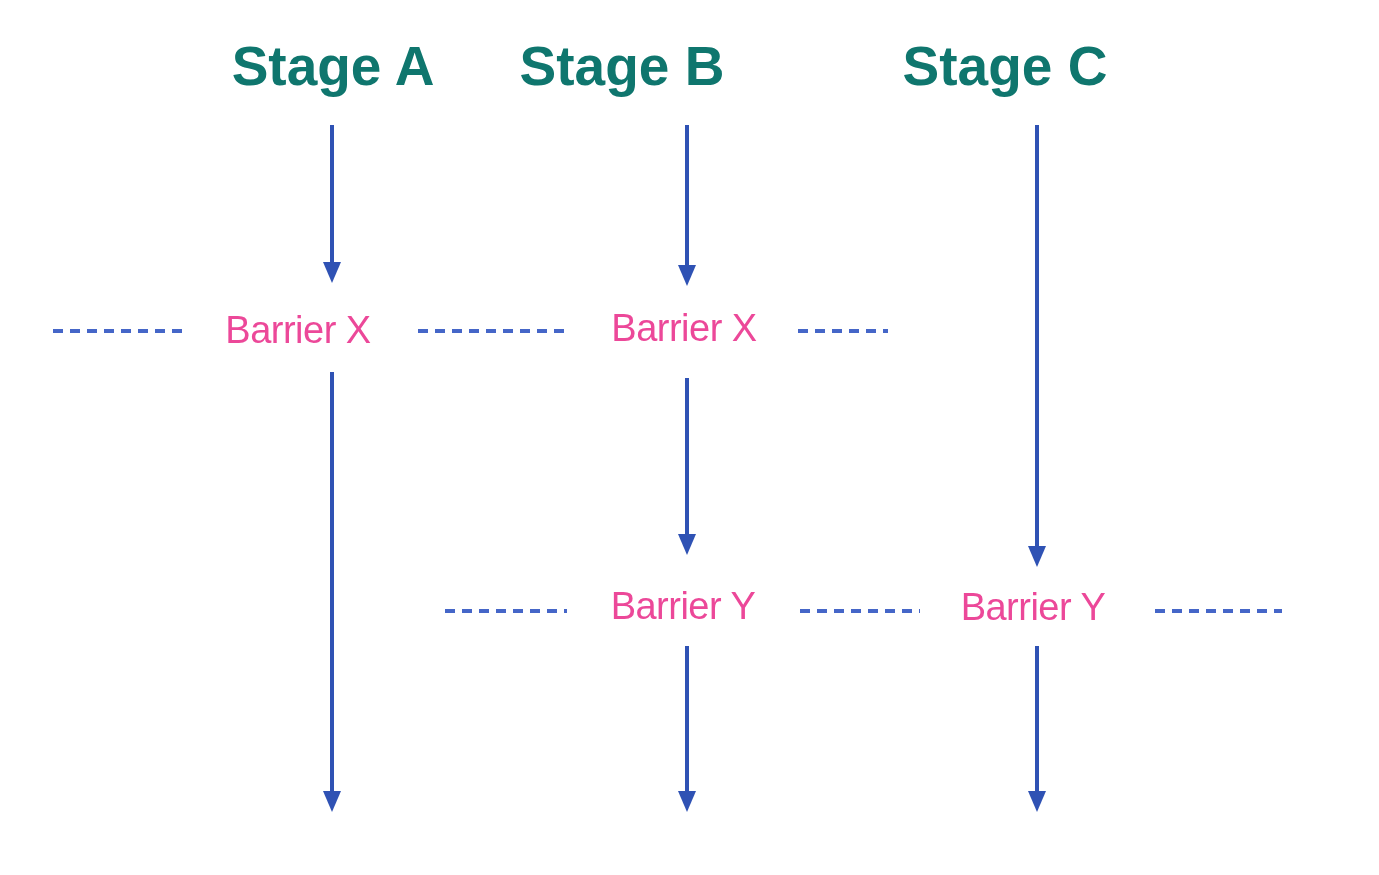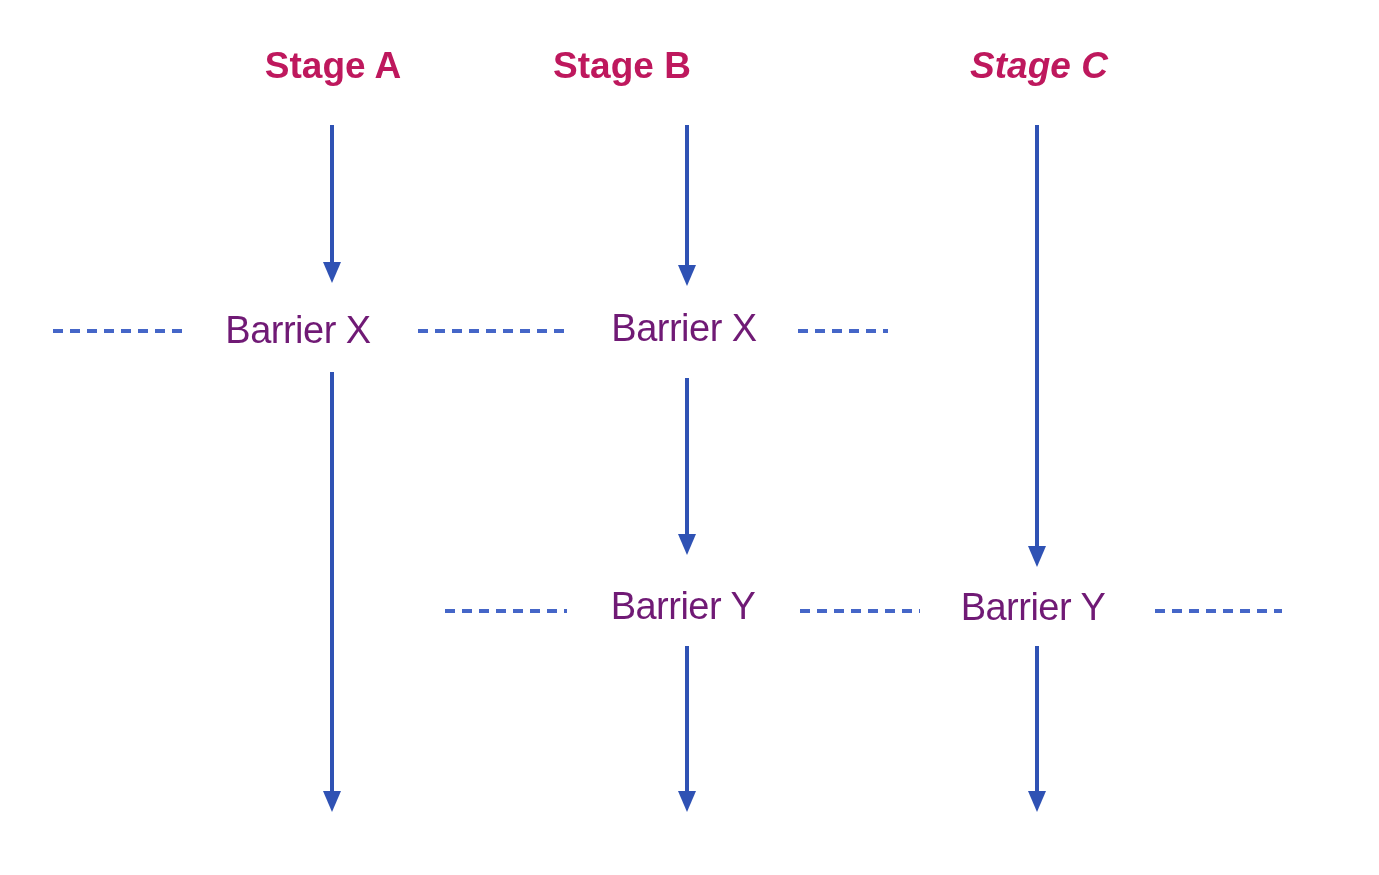--- a/index.html
+++ b/index.html
@@ -16,32 +16,32 @@
     font-family: "Liberation Sans", sans-serif;
   }
   .diagram-svg {
     position: absolute;
     left: 0;
     top: 0;
   }
   .stage-title {
     position: absolute;
     transform: translate(-50%, -50%);
-    font-size: 37px;
+    font-size: 55px;
     font-weight: 700;
-    color: #be185d;
+    color: #0f766e;
     white-space: nowrap;
     letter-spacing: 0px;
   }
   .barrier-label {
     position: absolute;
     transform: translate(-50%, -50%);
     font-size: 38px;
     font-weight: 400;
-    color: #701a75;
+    color: #ec4899;
     white-space: nowrap;
     letter-spacing: -0.5px;
     background: #ffffff;
     padding: 0 6px;
   }
 </style>
 </head>
 <body>
 
 <div class="canvas">
@@ -79,20 +79,20 @@
 
     <g>
       <line x1="445" y1="611" x2="567" y2="611" stroke-width="4" stroke-dasharray="10 7" stroke="#4566c8"></line>
       <line x1="800" y1="611" x2="920" y2="611" stroke-width="4" stroke-dasharray="10 7" stroke="#4566c8"></line>
       <line x1="1155" y1="611" x2="1282" y2="611" stroke-width="4" stroke-dasharray="10 7" stroke="#4566c8"></line>
     </g>
   </svg>
 
   <div class="stage-title" style="left:333px; top:66px;">Stage A</div>
   <div class="stage-title" style="left:622px; top:66px;">Stage B</div>
-  <div class="stage-title" style="left:1039px; top:66px;font-style:italic;">Stage C</div>
+  <div class="stage-title" style="left:1005px; top:66px;">Stage C</div>
 
   <div class="barrier-label" style="left:298px; top:330px;">Barrier X</div>
   <div class="barrier-label" style="left:684px; top:328px;">Barrier X</div>
   <div class="barrier-label" style="left:683px; top:606px;">Barrier Y</div>
   <div class="barrier-label" style="left:1033px; top:607px;">Barrier Y</div>
 
 </div>
 
 </body></html>

